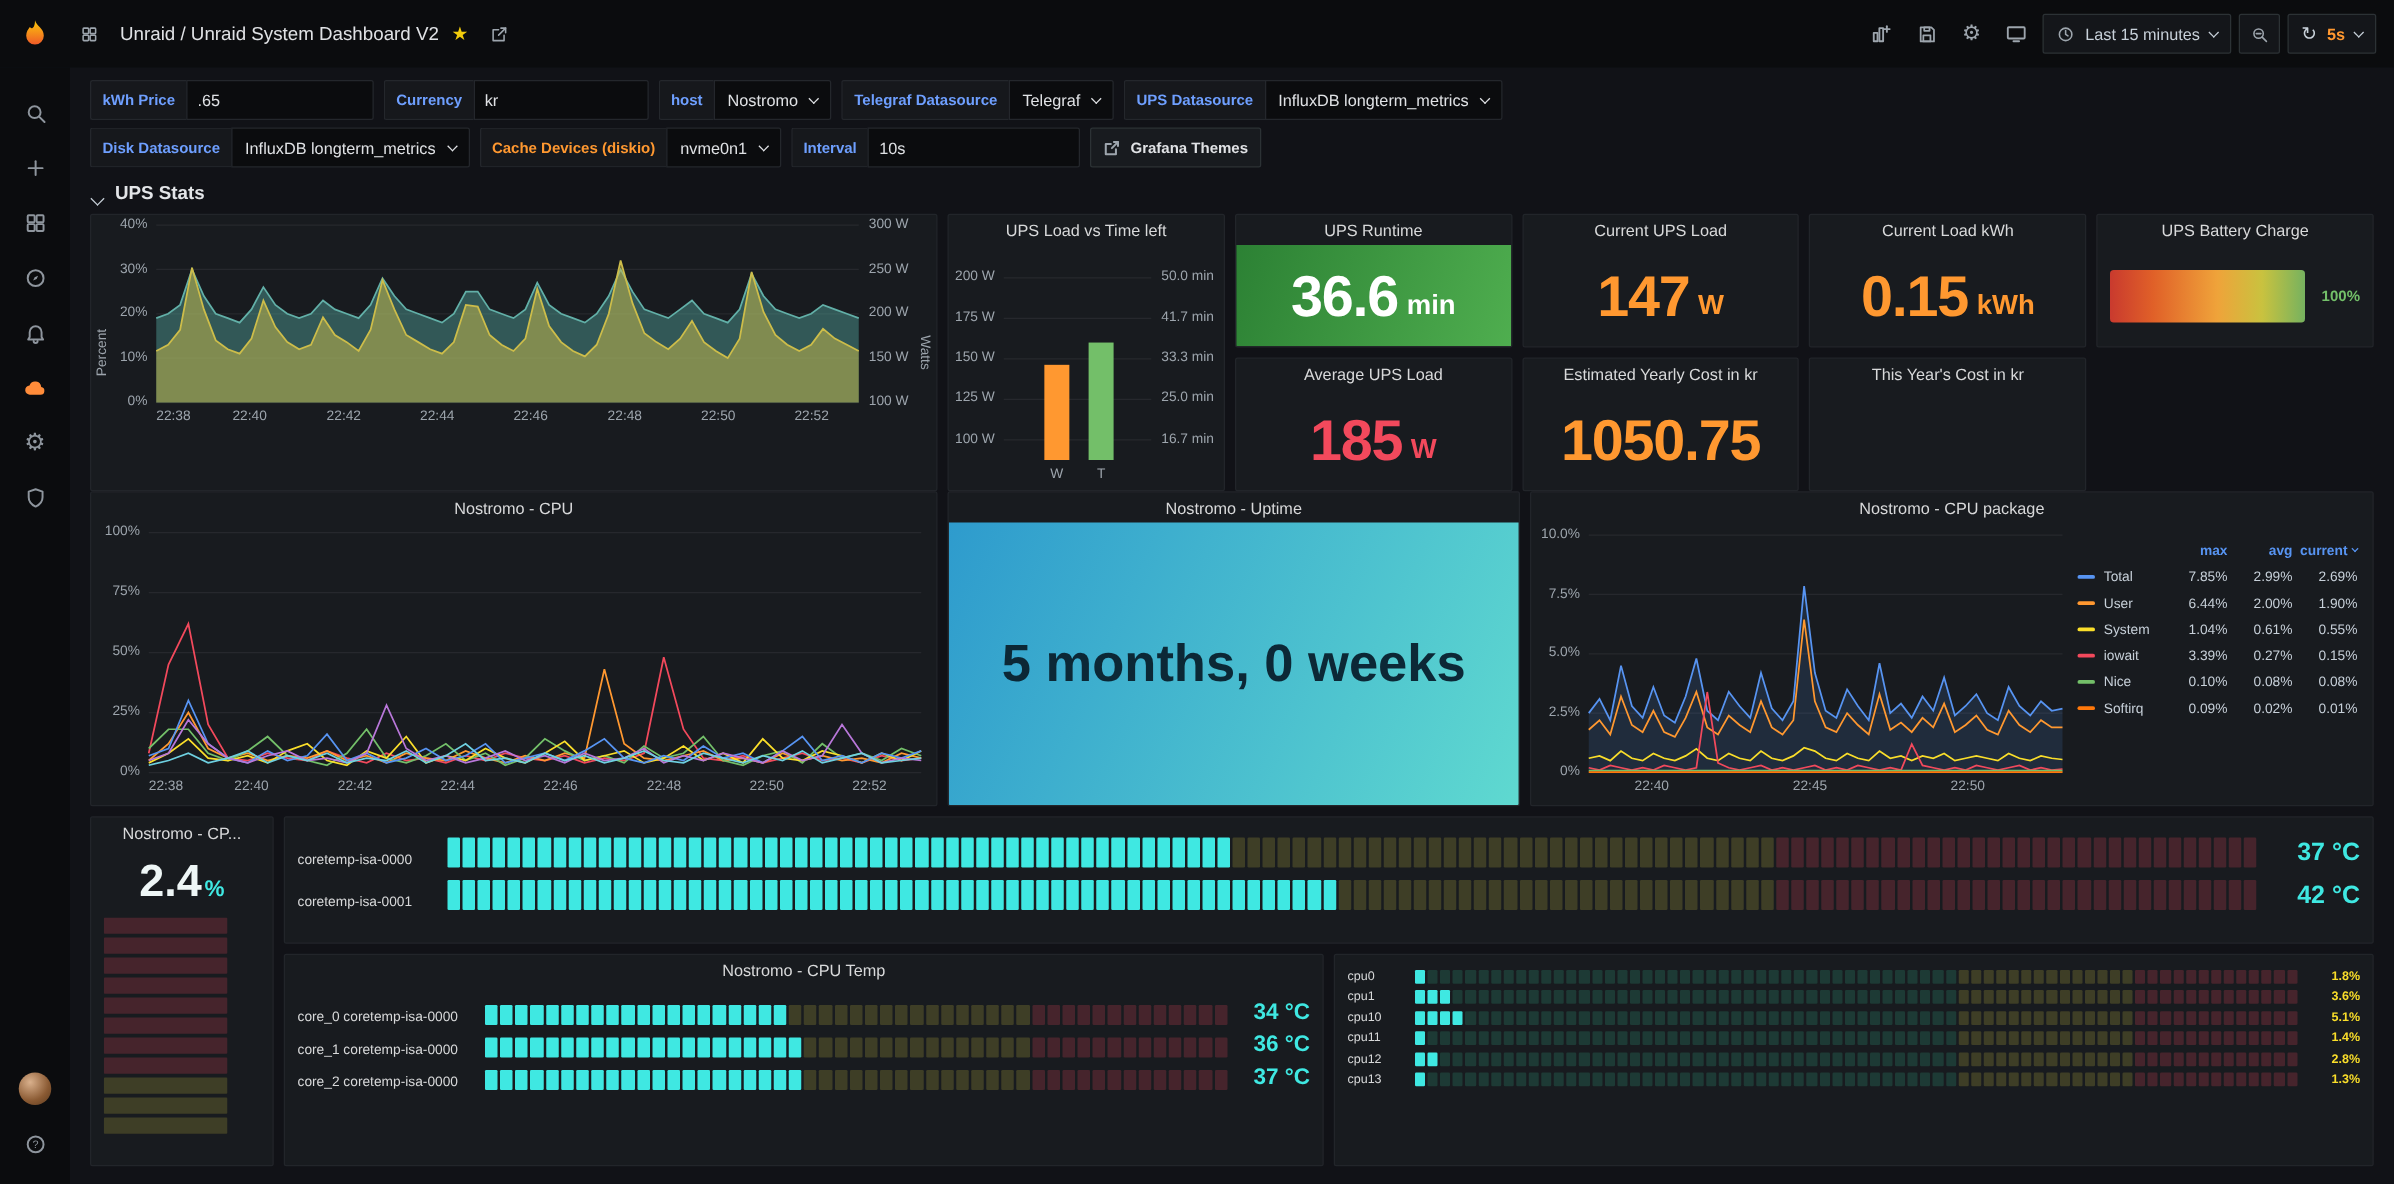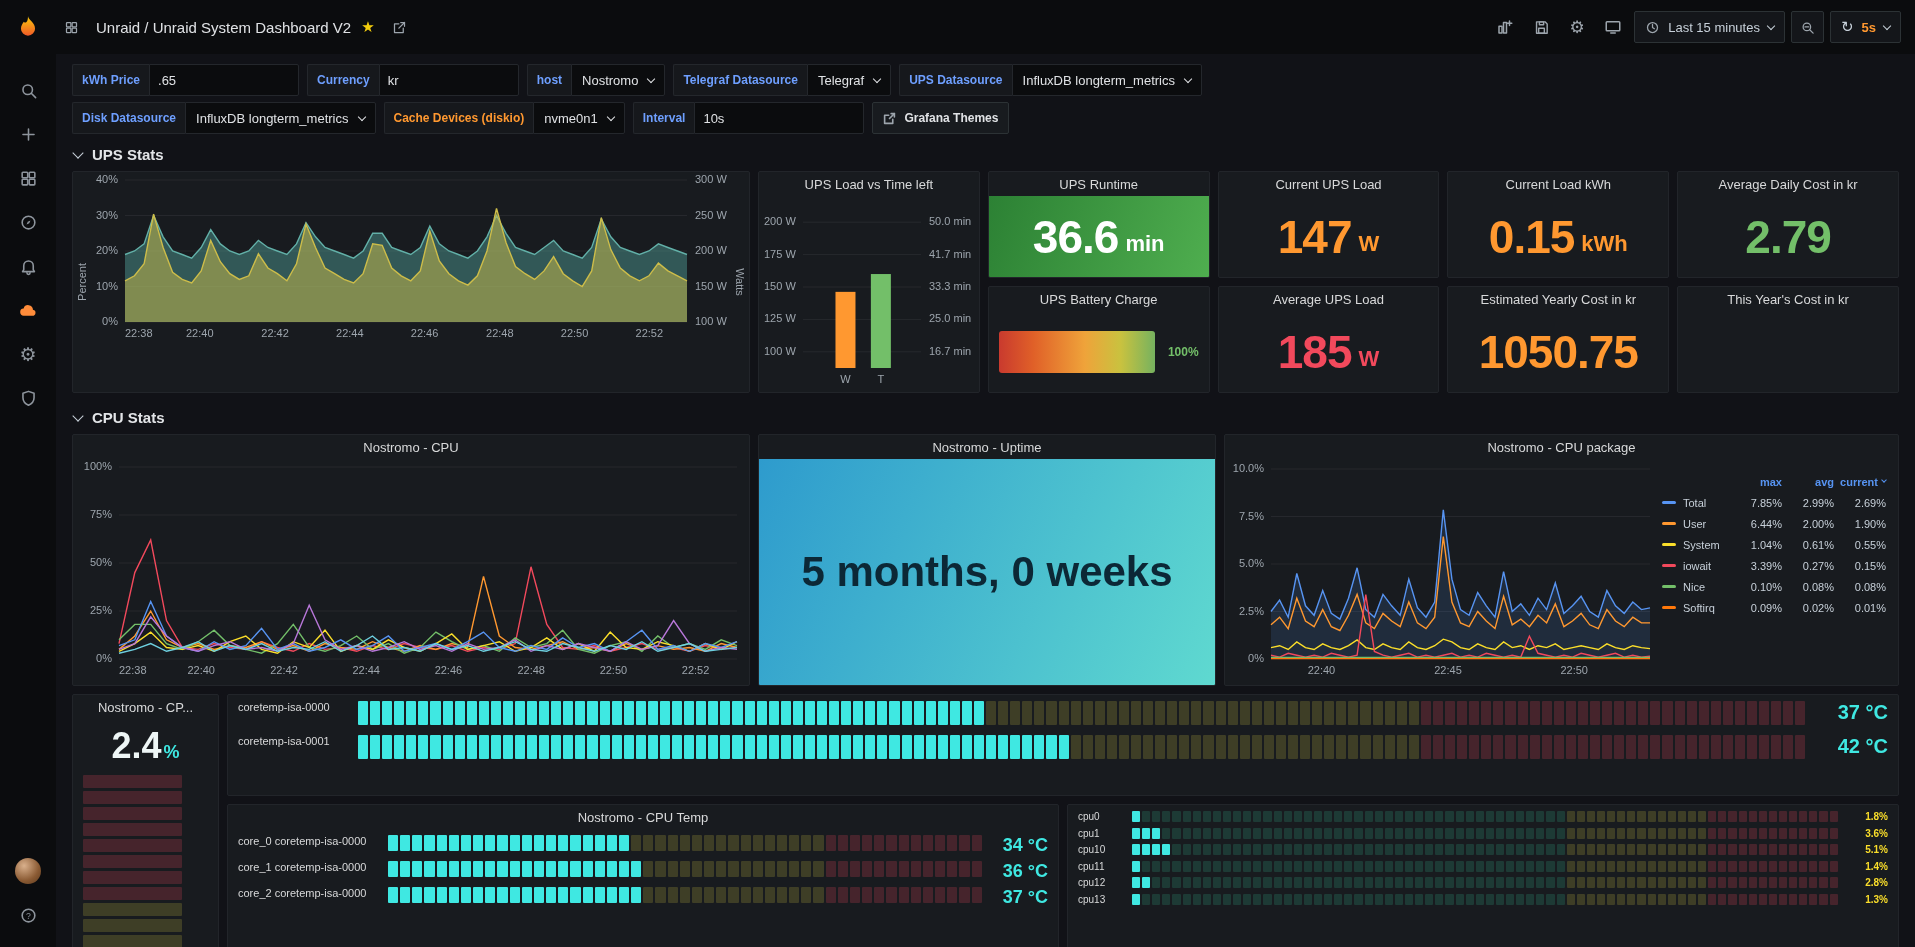--- a/index.html
+++ b/index.html
@@ -24,21 +24,21 @@
 .sb-bottom{margin-top:auto}
 .avatar{width:26px;height:26px;border-radius:50%;background:radial-gradient(circle at 35% 30%,#d9b08c,#8a5a33 60%,#5b3a1e)}
 
 .content{position:absolute;left:56px;top:54px;right:0;bottom:0;padding:10px 16px;overflow:hidden}
 .var-row{display:flex;gap:8px;margin-bottom:6px;align-items:center}
 .var-chip{display:flex;align-items:stretch;height:32px}
 .var-label{display:flex;align-items:center;padding:0 9px;background:#16181c;border:1px solid #24272c;border-right:none;color:#6e9fff;font-size:12px;font-weight:700;border-radius:2px 0 0 2px;white-space:nowrap}
 .var-input{background:#0b0c0e;border:1px solid #24272c;color:#e0e2e5;font-size:13px;padding:0 8px;border-radius:0 2px 2px 0;font-family:inherit;outline:none}
 .var-select{display:flex;align-items:center;gap:10px;background:#0b0c0e;border:1px solid #24272c;color:#e0e2e5;font-size:13px;padding:0 10px;border-radius:0 2px 2px 0;white-space:nowrap;cursor:pointer}
 .link-btn{display:flex;align-items:center;gap:8px;height:32px;padding:0 10px;border:1px solid #2c3235;border-radius:2px;background:#181b1f;color:#e0e2e5;font-size:12px;font-weight:600;text-decoration:none;white-space:nowrap;cursor:pointer}
-.section-h{display:flex;align-items:center;gap:10px;margin:12px 0 8px 2px;font-size:15px;font-weight:700;color:#e3e5e8;cursor:pointer}
+.section-h{display:flex;align-items:flex-end;gap:10px;margin:12px 0 8px 2px;font-size:15px;font-weight:700;color:#e3e5e8;cursor:pointer}
 
 .ups-grid{display:grid;grid-template-columns:678px repeat(5,1fr);grid-template-rows:107px 107px;gap:8px}
 .cpu-grid{display:grid;grid-template-columns:678px 458px 1fr;grid-auto-rows:252px;gap:8px;margin-bottom:8px}
 .bottom-row{display:flex;gap:8px}
 .mini-panel{width:147px;height:280px}
 .bottom-right{flex:1;display:flex;flex-direction:column;gap:8px}
 .pkg-temp-panel{height:102px}
 .bottom-two{display:flex;gap:8px;height:170px}
 .bottom-two .panel{flex:1}
 
@@ -66,21 +66,21 @@
 .pkg-legend{width:238px;padding:12px 12px 0 2px;flex:0 0 auto}
 .pl-row{display:flex;align-items:center;height:21px;font-size:11px}
 .pl-name{flex:1;display:flex;align-items:center;gap:7px;color:#c7d0d9}
 .pl-v{width:52px;text-align:right;color:#c7d0d9;display:flex;justify-content:flex-end;align-items:center;gap:4px}
 .pl-h{color:#5794f2;font-weight:700}
 .dash{display:inline-block;width:14px;height:3px;border-radius:2px}
 .leg-item{display:flex;align-items:center;gap:7px;font-size:11px;color:#9da5ad}
 .leg-name{color:#c7d0d9}
 
 .led-body{padding:6px 10px 0}
-.led-row{display:flex;align-items:flex-start;gap:10px}
+.led-row{display:flex;align-items:flex-end;gap:10px}
 .led-label{color:#d8d9da;flex:0 0 auto;white-space:nowrap;overflow:hidden}
 .led-track{flex:1;display:flex;gap:2px;align-items:stretch}
 .led-cell{flex:1;border-radius:1px}
 .led-val{font-weight:700;text-align:right;flex:0 0 auto}
 
 .mini-val{display:flex;justify-content:center;align-items:baseline;gap:2px;margin-top:6px}
 .mini-n{font-size:36px;font-weight:700;color:#eef6f6}
 .mini-u{font-size:18px;font-weight:700;color:#3fe8e2}
 .vled{flex:1;display:flex;flex-direction:column;gap:3px;margin:8px 36px 0 10px;overflow:hidden}
 .vled-cell{width:100%;border-radius:1px;flex:0 0 auto}
@@ -345,26 +345,20 @@
     </div>
 
     <div class="panel">
       <div class="ptitle">Current Load kWh</div>
       <div class="stat-body">
         <span class="stat-val c-orange">0.15</span>
         <span class="stat-unit c-orange">kWh</span>
       </div>
     </div>
 
-    <div class="panel">
-      <div class="ptitle">Average Daily Cost in kr</div>
-      <div class="stat-body">
-        <span class="stat-val c-green">2.79</span>
-      </div>
-    </div>
 
     <div class="panel" style="grid-row:1/3">
       <div class="ptitle">UPS Load vs Time left</div>
       <div class="chart-body" id="ups-bar">
           <svg width="220" height="196" class="csvg">
             <line x1="44" x2="162" y1="155.8" y2="155.8" stroke="rgba(204,204,220,0.08)" stroke-width="1"></line>
             <line x1="44" x2="162" y1="123.4" y2="123.4" stroke="rgba(204,204,220,0.08)" stroke-width="1"></line>
             <line x1="44" x2="162" y1="91" y2="91" stroke="rgba(204,204,220,0.08)" stroke-width="1"></line>
             <line x1="44" x2="162" y1="58.60000000000001" y2="58.60000000000001" stroke="rgba(204,204,220,0.08)" stroke-width="1"></line>
             <line x1="44" x2="162" y1="26.19999999999999" y2="26.19999999999999" stroke="rgba(204,204,220,0.08)" stroke-width="1"></line>
@@ -407,24 +401,20 @@
       <div class="stat-body">
         <span class="stat-val c-orange">1050.75</span>
       </div>
     </div>
 
     <div class="panel">
       <div class="ptitle">This Year's Cost in kr</div>
     </div>
   </div>
 
-  <div class="section-h" style="margin-top:16px">
-    <i class="chev sec"></i>
-    <span>CPU Stats</span>
-  </div>
 
   <div class="cpu-grid">
 
     <div class="panel">
       <div class="ptitle">Nostromo - CPU</div>
       <div class="chart-body" id="cpu-chart">
           <svg width="676" height="226" class="csvg">
             <line x1="46" x2="664" y1="200" y2="200" stroke="rgba(204,204,220,0.08)" stroke-width="1"></line>
             <line x1="46" x2="664" y1="152" y2="152" stroke="rgba(204,204,220,0.08)" stroke-width="1"></line>
             <line x1="46" x2="664" y1="104" y2="104" stroke="rgba(204,204,220,0.08)" stroke-width="1"></line>

